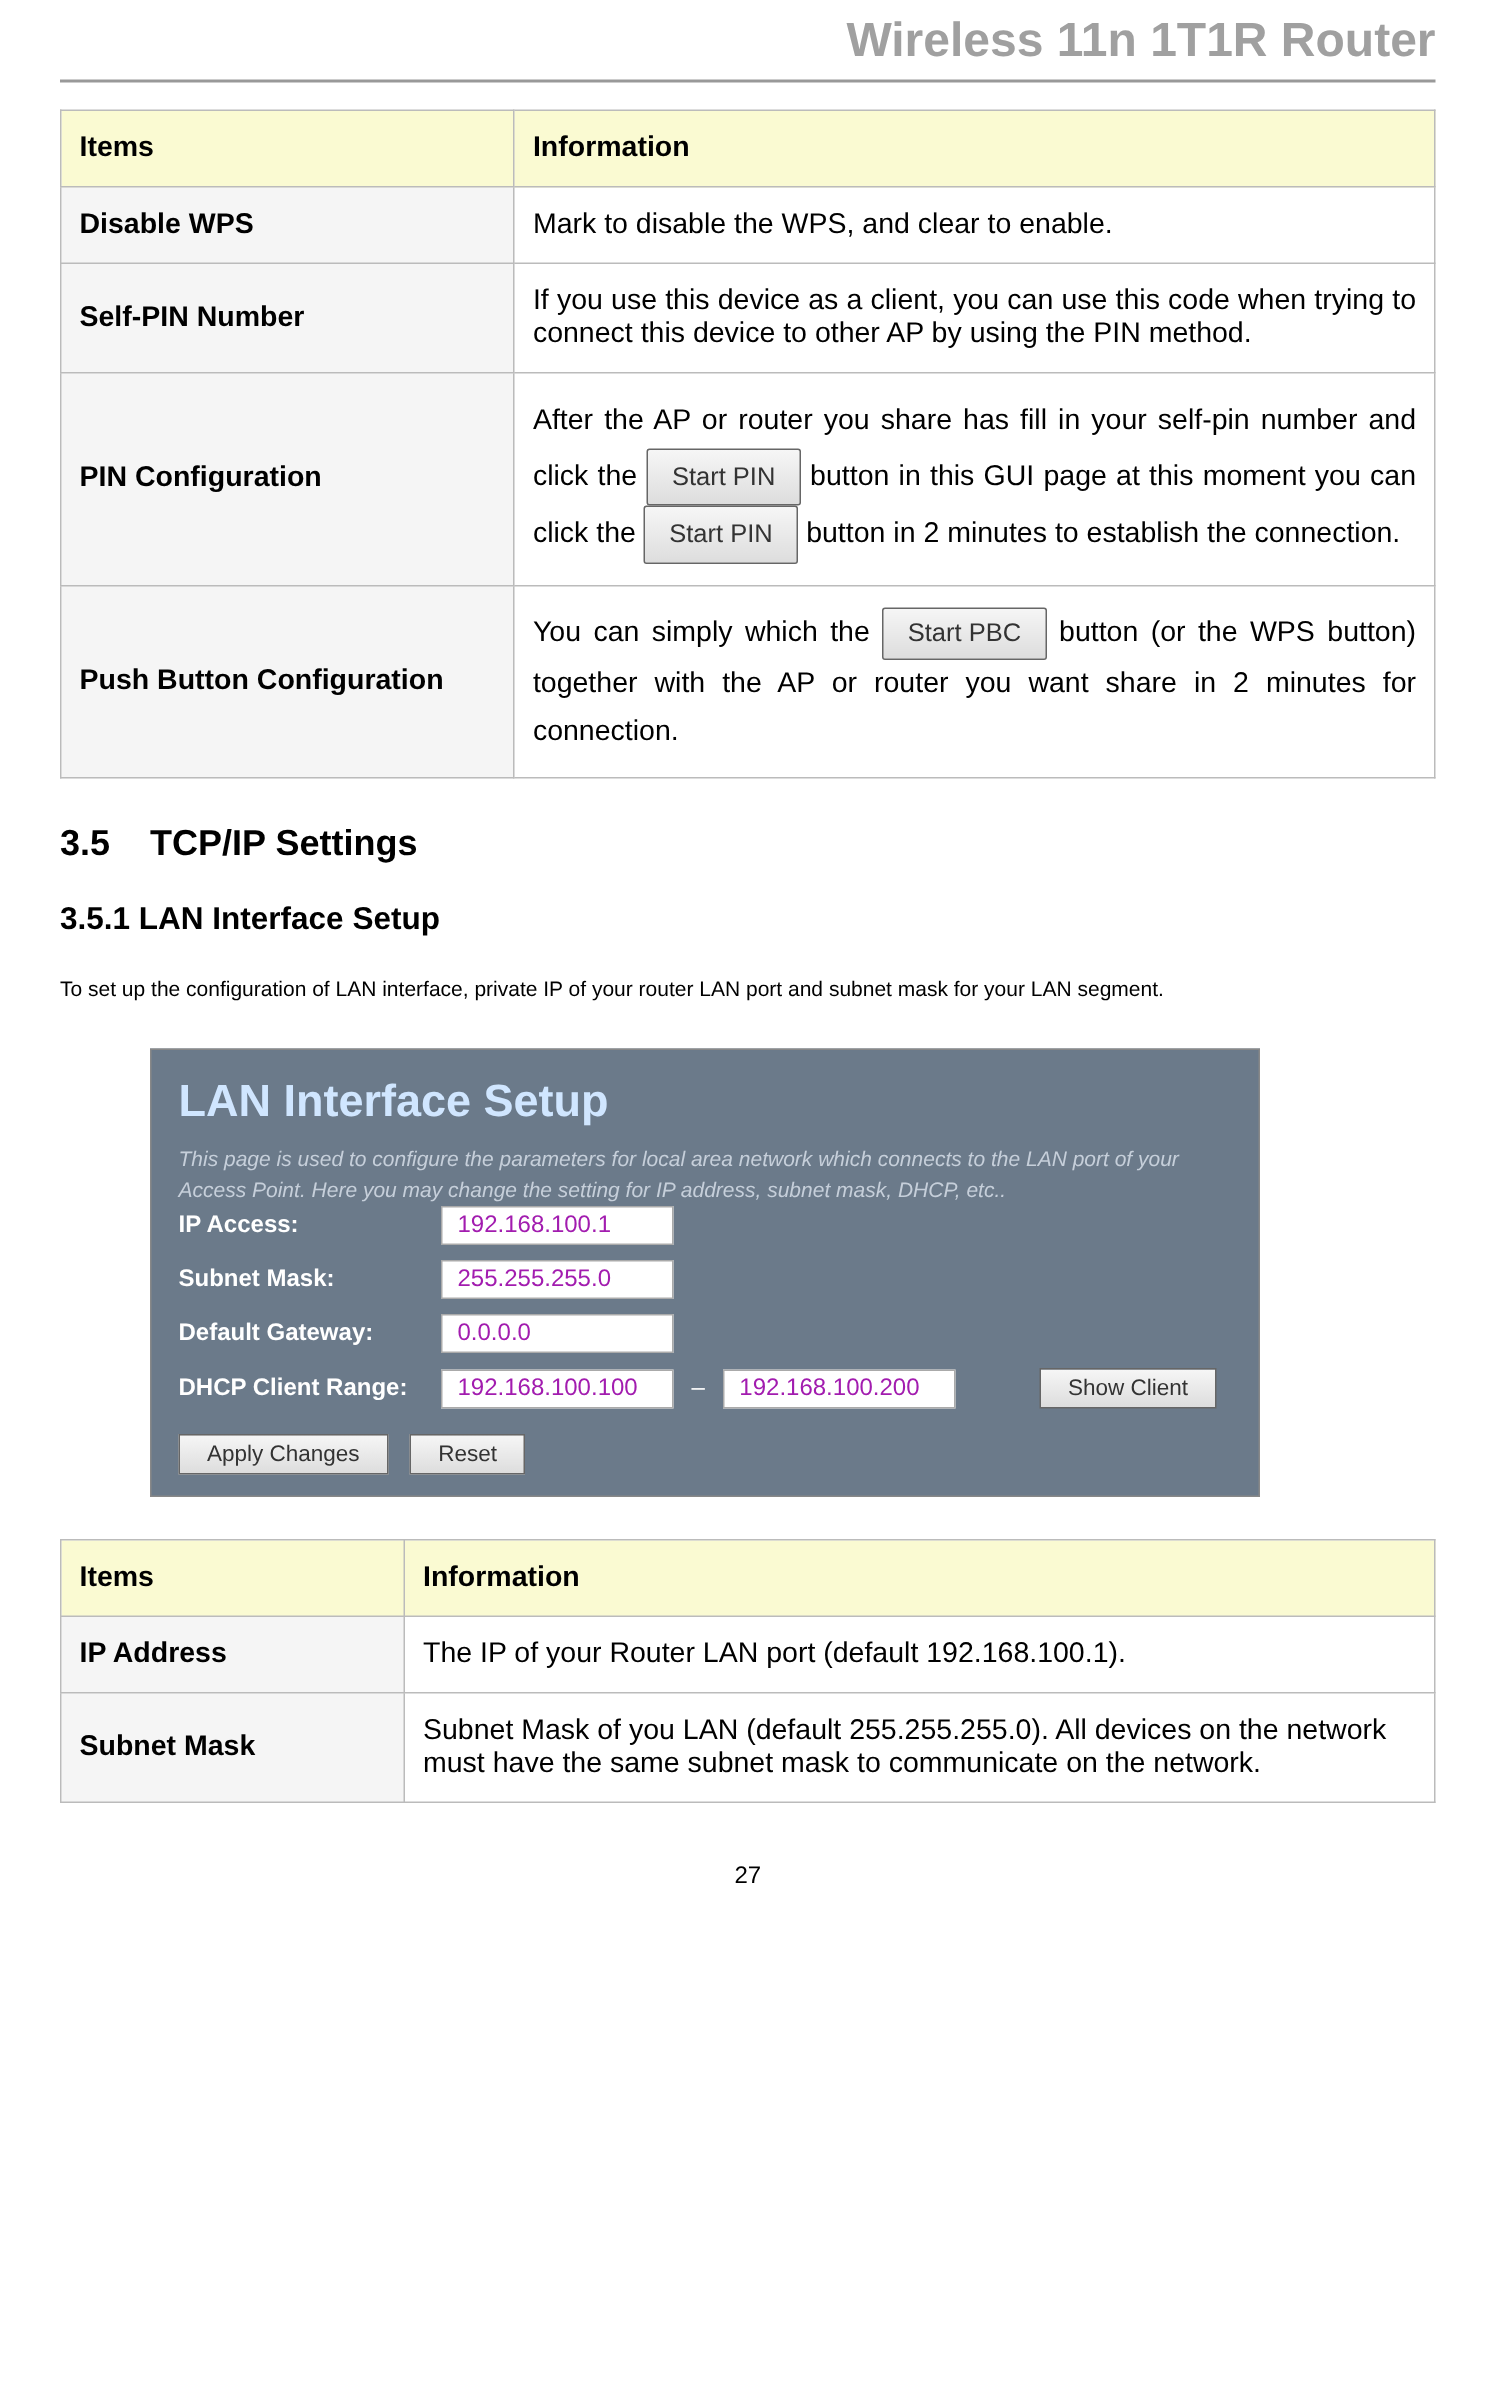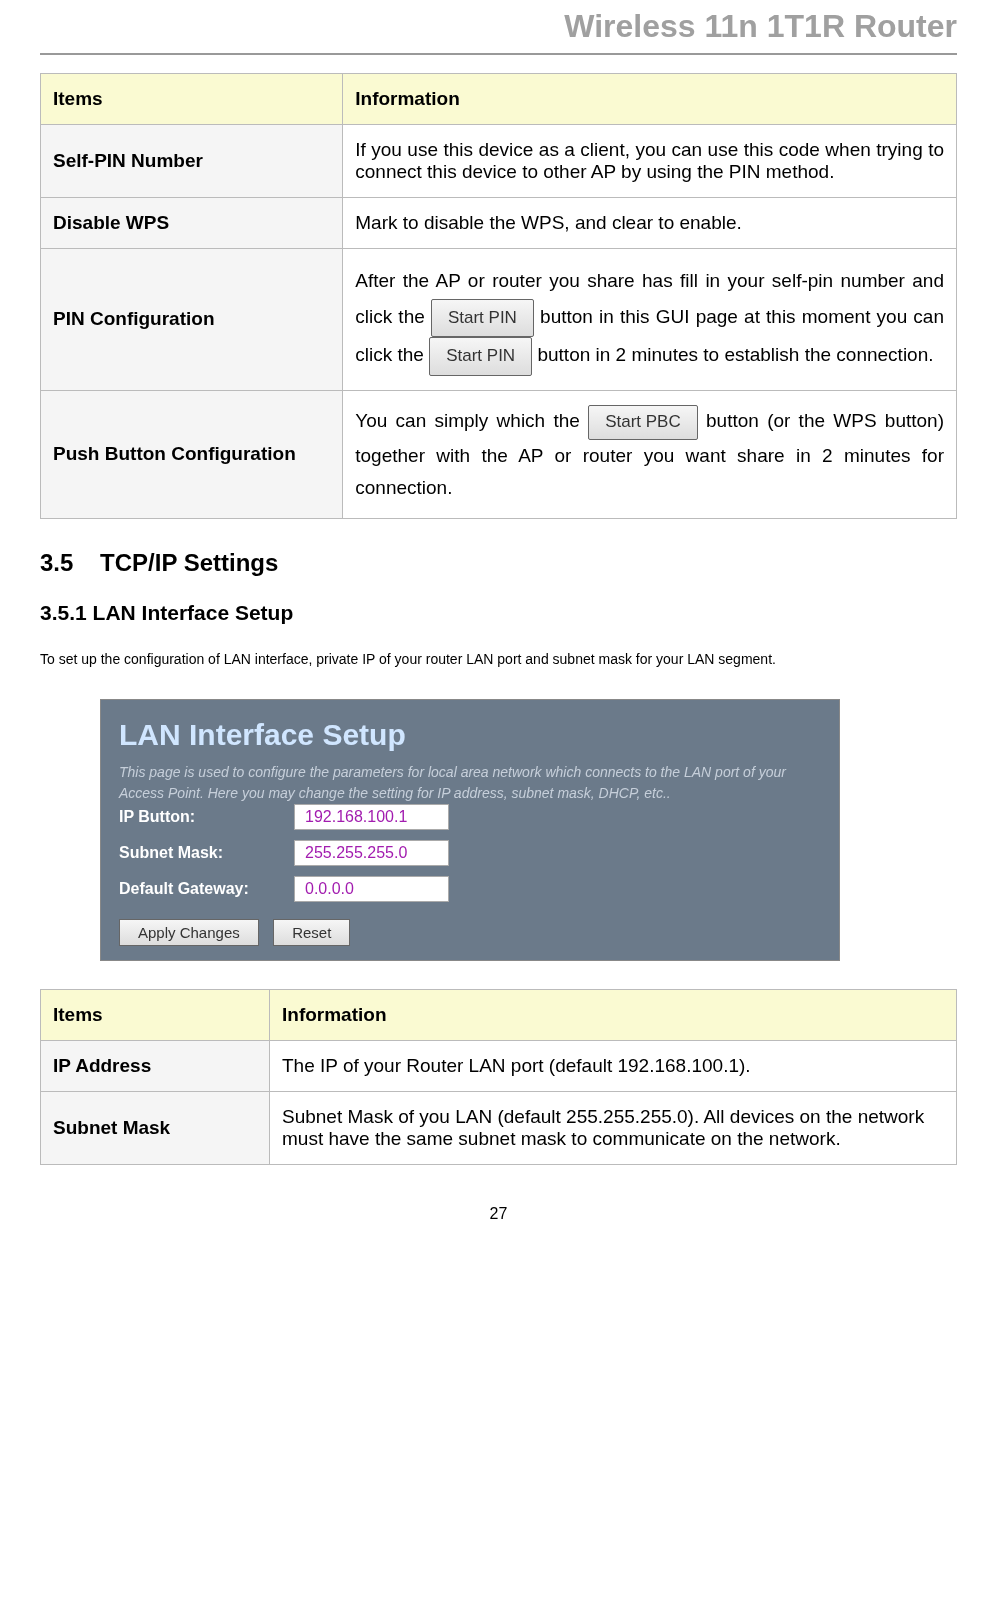--- a/index.html
+++ b/index.html
@@ -139,26 +139,26 @@
   <span class="header-title">Wireless 11n 1T1R Router</span>
 </div>
 
 <table class="info">
   <tbody>
       <tr>
     <th>Items</th>
     <th>Information</th>
   </tr>
   <tr>
+    <td class="label">Disable WPS</td>
+    <td>Mark to disable the WPS, and clear to enable.</td>
+  </tr>
+  <tr>
     <td class="label">Self-PIN Number</td>
     <td style="text-align:justify;">If you use this device as a client, you can use this code when trying to connect this device to other AP by using the PIN method.</td>
-  </tr>
-  <tr>
-    <td class="label">Disable WPS</td>
-    <td>Mark to disable the WPS, and clear to enable.</td>
   </tr>
   <tr>
     <td class="label">PIN Configuration</td>
     <td style="text-align:justify;line-height:1.9;">
       <span>After the AP or router you share has fill in your self-pin number and click the </span>
       <span class="inline-btn">Start PIN</span>
       <span> button in this GUI page at this moment you can click the </span>
       <span class="inline-btn">Start PIN</span>
       <span> button in 2 minutes to establish the connection.</span>
     </td>
@@ -184,30 +184,38 @@
   <span>LAN Interface Setup</span>
 </h3>
 
 <p class="body">To set up the configuration of LAN interface, private IP of your router LAN port and subnet mask for your LAN segment.</p>
 
 <div class="screenshot">
   <div class="ss-title">LAN Interface Setup</div>
   <div class="ss-desc">This page is used to configure the parameters for local area network which connects to the LAN port of your Access Point. Here you may change the setting for IP address, subnet mask, DHCP, etc..</div>
 
   <div class="ss-form-row">
-    <span class="ss-form-label">IP Button:</span>
+    <span class="ss-form-label">IP Access:</span>
     <span class="ss-input">192.168.100.1</span>
   </div>
   <div class="ss-form-row">
     <span class="ss-form-label">Subnet Mask:</span>
     <span class="ss-input">255.255.255.0</span>
   </div>
   <div class="ss-form-row">
     <span class="ss-form-label">Default Gateway:</span>
     <span class="ss-input">0.0.0.0</span>
+  </div>
+  <div class="ss-form-row">
+    <span class="ss-form-label">DHCP Client Range:</span>
+    <span class="ss-input">192.168.100.100</span>
+    <span class="ss-sep">–</span>
+    <span class="ss-input">192.168.100.200</span>
+    <span style="flex:1"></span>
+    <span class="ss-btn">Show Client</span>
   </div>
   <div class="ss-buttons">
     <span class="ss-btn">Apply Changes</span>
     <span class="ss-btn">Reset</span>
   </div>
 </div>
 
 <table class="info info2">
   <tbody>
       <tr>

